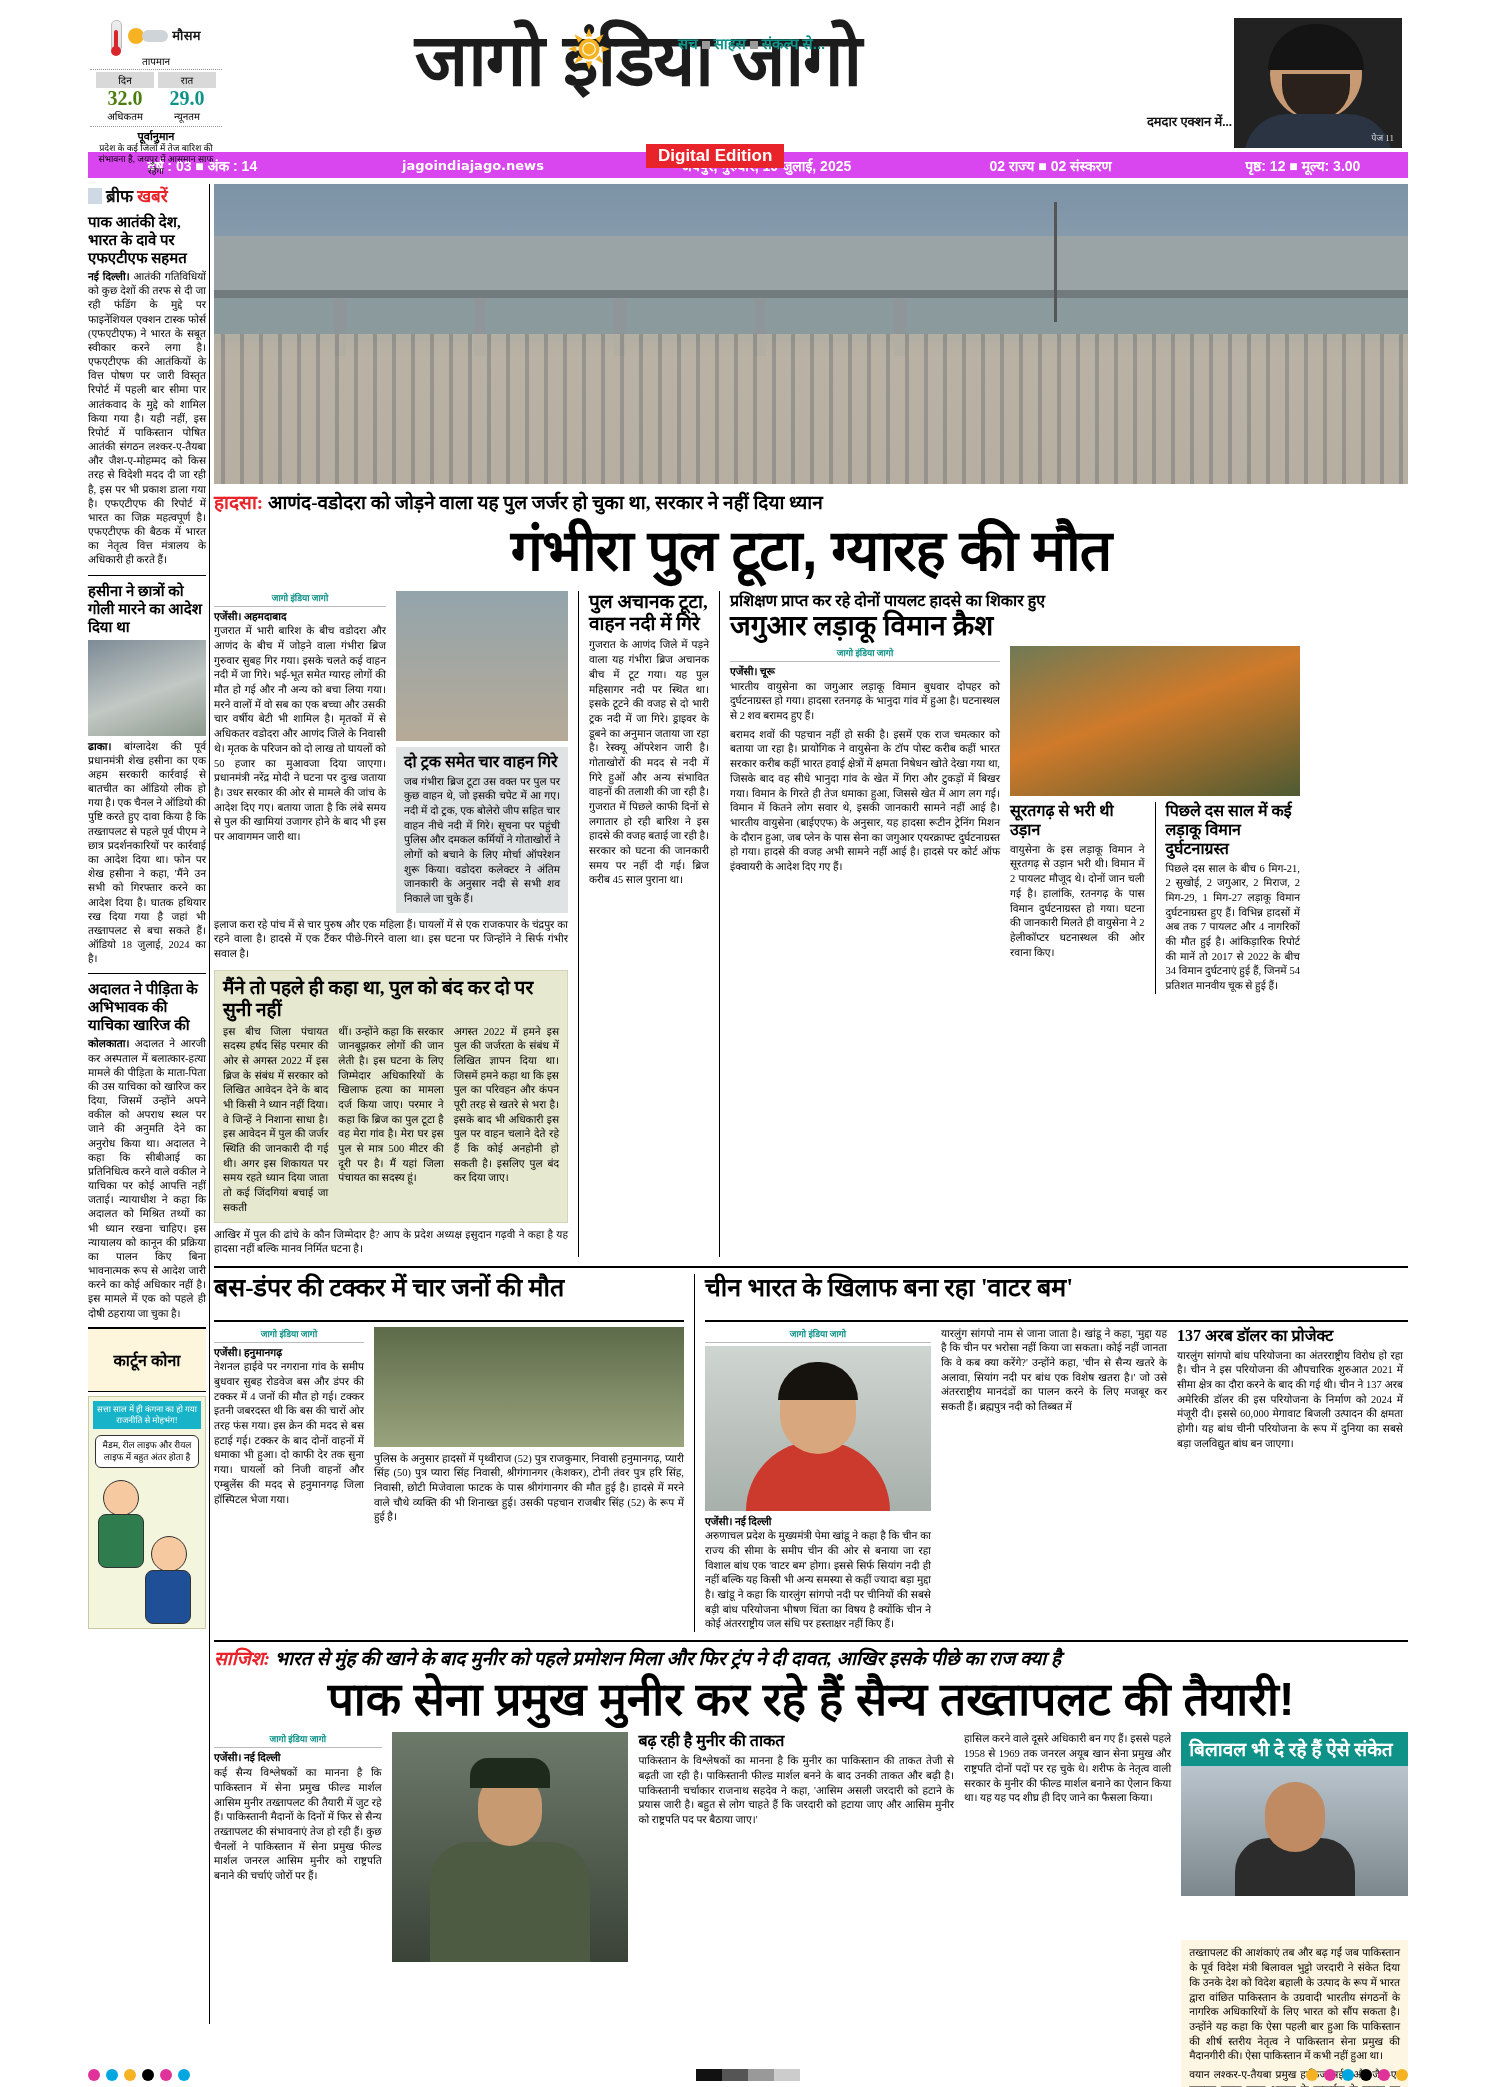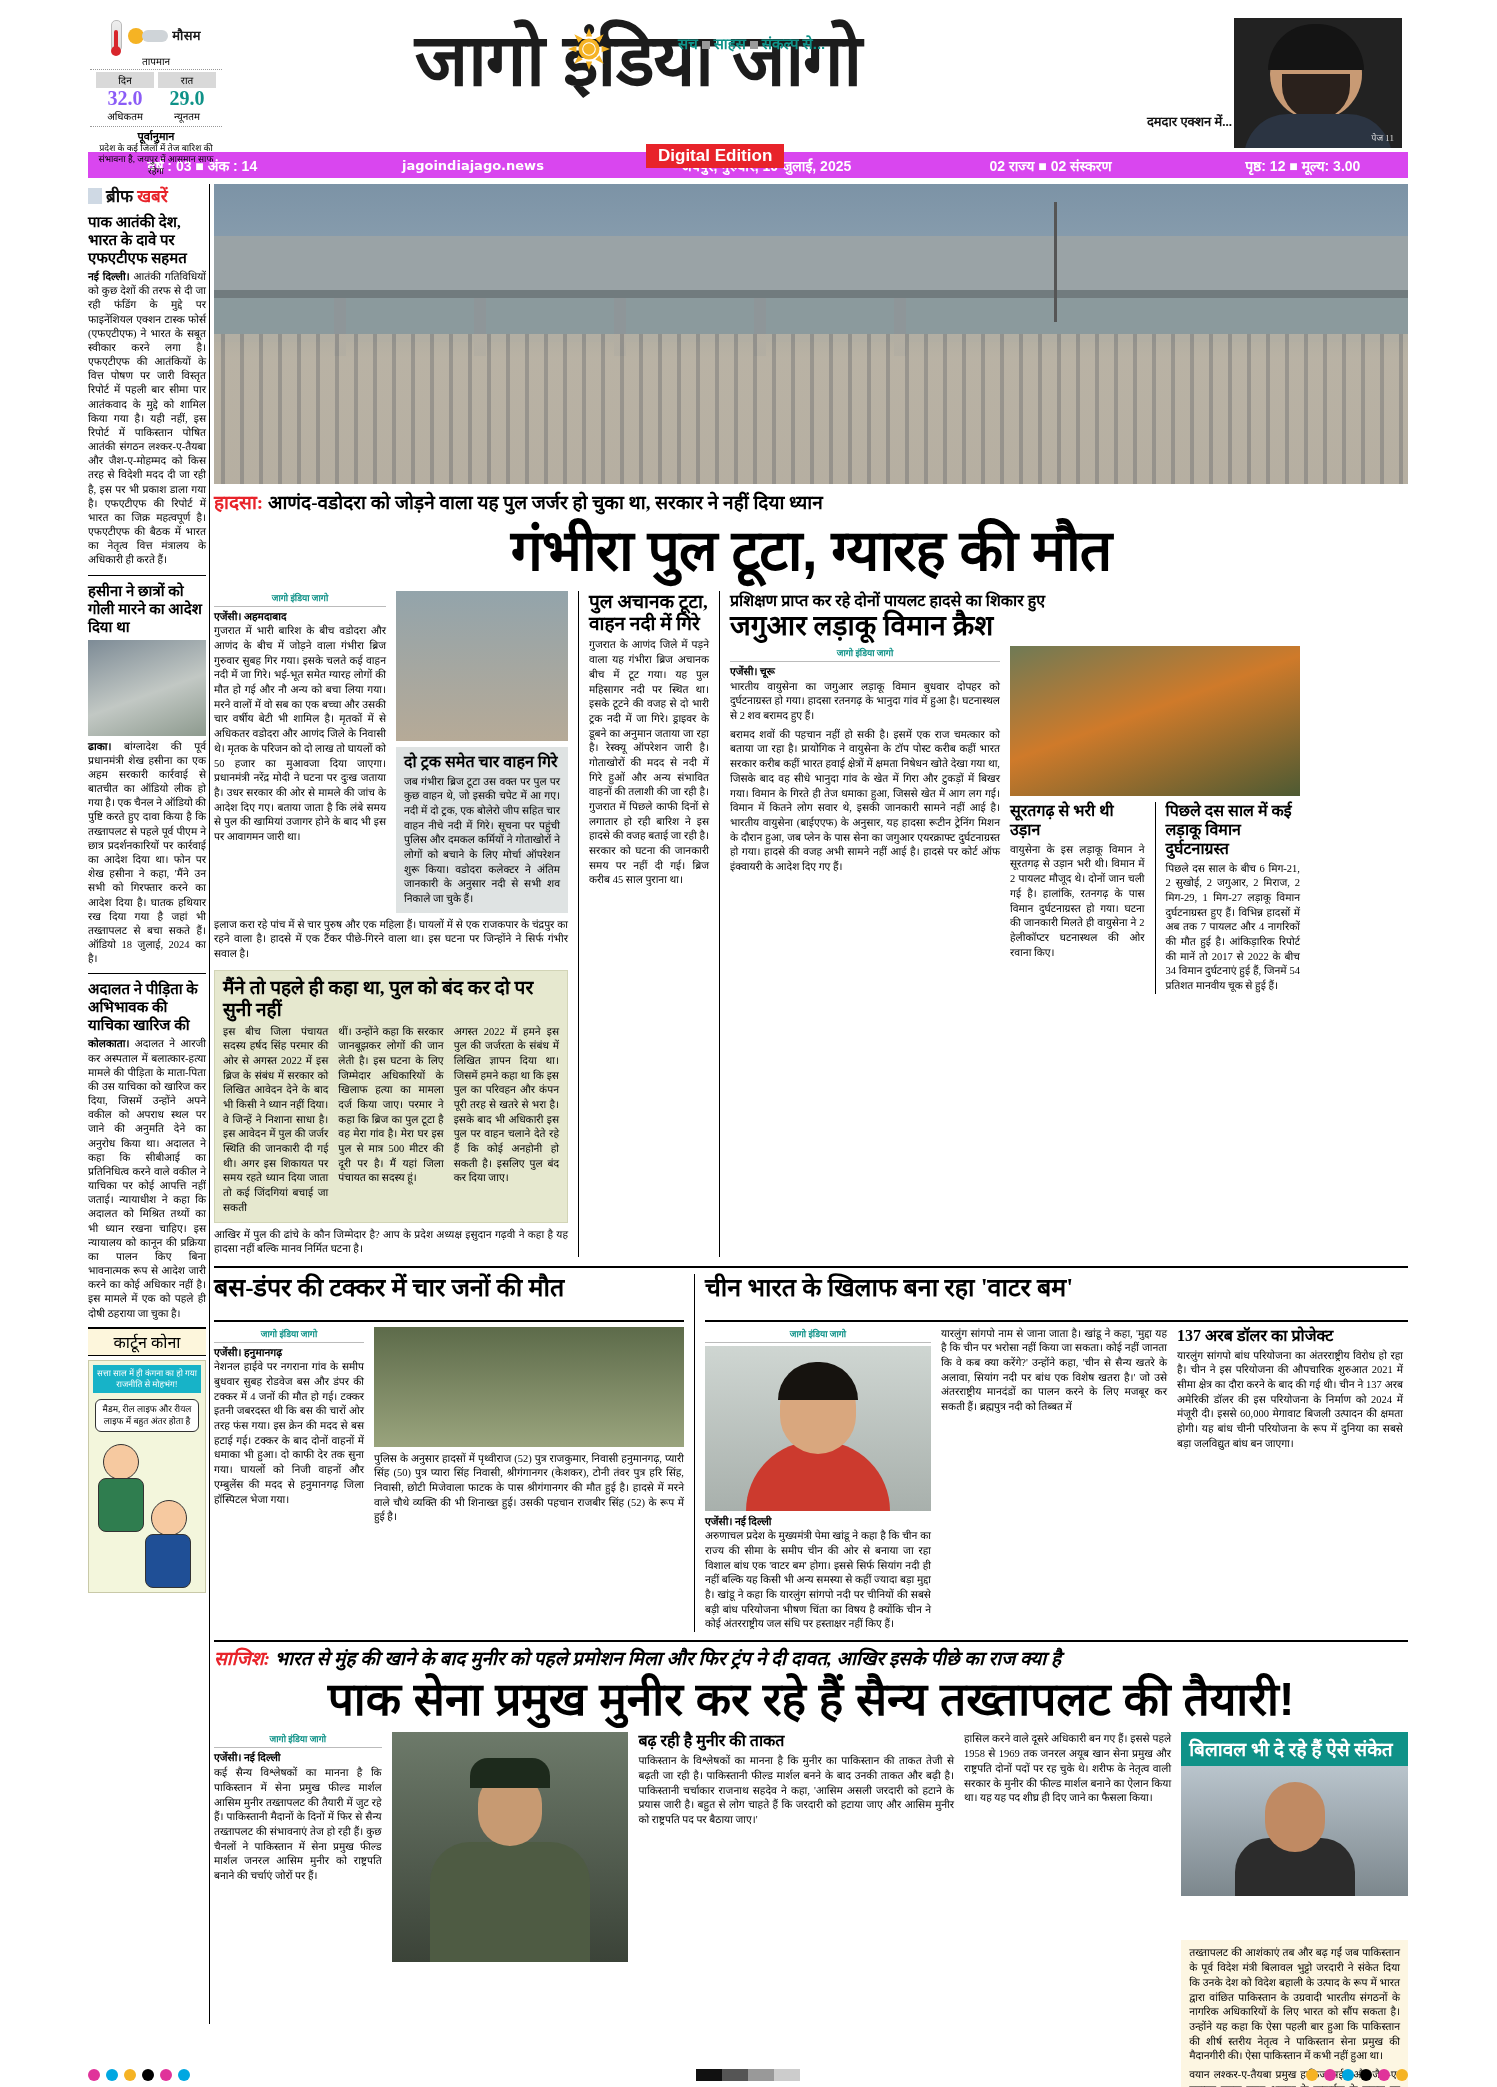--- a/index.html
+++ b/index.html
@@ -14,21 +14,21 @@
   .thermo{display:inline-block;width:9px;height:30px;background:linear-gradient(#eee,#ddd);border:1px solid #bbb;border-radius:5px;position:relative;vertical-align:middle;margin-right:2px;}
   .thermo:after{content:"";position:absolute;left:2px;bottom:1px;width:4px;height:20px;background:#d8262c;border-radius:3px;}
   .thermo:before{content:"";position:absolute;left:-1px;bottom:-5px;width:10px;height:10px;background:#d8262c;border-radius:50%;}
   .sun-sm{display:inline-block;width:16px;height:16px;border-radius:50%;background:#f5b324;vertical-align:middle;}
   .cloud-sm{display:inline-block;width:26px;height:12px;background:#cfd4d8;border-radius:8px;vertical-align:middle;margin-left:-6px;}
   .wx-lbl{font-size:10px;border-bottom:1px dotted #999;padding-bottom:1px;margin:2px 0;}
   .wx-grid{display:flex;justify-content:space-between;padding:0 6px;margin-top:2px;}
   .wx-cell{width:58px;}
   .wx-cap{background:#d9d9d9;font-size:10px;padding:1px 0;}
   .wx-val{font-size:20px;font-weight:bold;line-height:1.05;}
-  .wx-val.day{color:#8b5cf6;font-family:Liberation Serif, serif;}
+  .wx-val.day{color:#4d7c0f;font-family:Liberation Serif, serif;}
   .wx-val.night{color:#0f9288;}
   .wx-sub{font-size:10px;}
   .wx-fc-lbl{font-size:11px;font-weight:bold;border-top:1px dotted #999;margin-top:3px;padding-top:1px;}
   .wx-fc{font-size:9px;line-height:1.25;padding:0 2px;}
 
   .logo-wrap{position:absolute;left:150px;top:14px;width:800px;text-align:center;}
   .sun-big{position:absolute;left:330px;top:2px;width:42px;height:42px;}
   .logo{font-size:72px;font-weight:bold;letter-spacing:-1px;line-height:.95;color:#1c1c1c;font-family:"Liberation Sans",sans-serif;}
   .tagline{position:absolute;left:590px;top:21px;font-size:15px;font-weight:bold;color:#0f9288;font-family:"Liberation Sans",sans-serif;}
   .tagline i{display:inline-block;width:8px;height:8px;background:#9a9a9a;margin:0 4px;font-style:normal;}
@@ -58,21 +58,21 @@
   .brief-sq{width:14px;height:16px;background:#cfd9e4;}
   .brief-t1{font-size:17px;font-weight:bold;color:#111;}
   .brief-t2{font-size:17px;font-weight:bold;color:#e8232a;}
   .bhd{font-size:15px;font-weight:bold;line-height:1.2;margin:6px 0 3px;}
   .btxt{font-size:10.5px;line-height:1.35;text-align:justify;}
   .btxt b{font-weight:bold;}
   .bimg{width:100%;height:96px;background:linear-gradient(160deg,#7d8b96,#c2c8c4 55%,#8d9a8e);margin:4px 0;}
   .bsep{border-top:1px solid #000;margin:7px 0 0;}
 
   
-  .cart-hd{font-size:16px;font-weight:normal;text-align:center;border-top:2px solid #000;border-bottom:1px solid #000;padding:2px 0;margin-top:6px;background:#fdf6dc;}
+  .cart-hd{font-size:16px;font-weight:bold;text-align:center;border-top:2px solid #000;border-bottom:1px solid #000;padding:20px 0;margin-top:6px;background:#fdf6dc;}
   .cart-box{background:#f3f6dc;border:1px solid #c9c9a8;padding:4px;margin-top:4px;}
   .cart-cap{background:#17b3c8;color:#fff;font-size:8.5px;text-align:center;padding:3px;line-height:1.3;}
   .bubble{background:#fff;border:1px solid #333;border-radius:6px;font-size:9px;text-align:center;padding:4px;line-height:1.3;margin:6px 2px;}
   .cart-art{height:150px;position:relative;}
   .c-head{position:absolute;width:34px;height:34px;border-radius:50%;background:#f6c9a0;border:1px solid #333;}
   .c-body{position:absolute;width:44px;height:52px;border-radius:8px;border:1px solid #333;}
 
   
   .lead-img{width:100%;height:300px;background:linear-gradient(#7c93a6 0%,#8fa3b2 34%,#7d8f8e 48%,#b9b3a6 58%,#a39c91 100%);position:relative;overflow:hidden;}
   .bridge{position:absolute;left:0;top:52px;width:100%;height:54px;background:#9aa3a6;}

